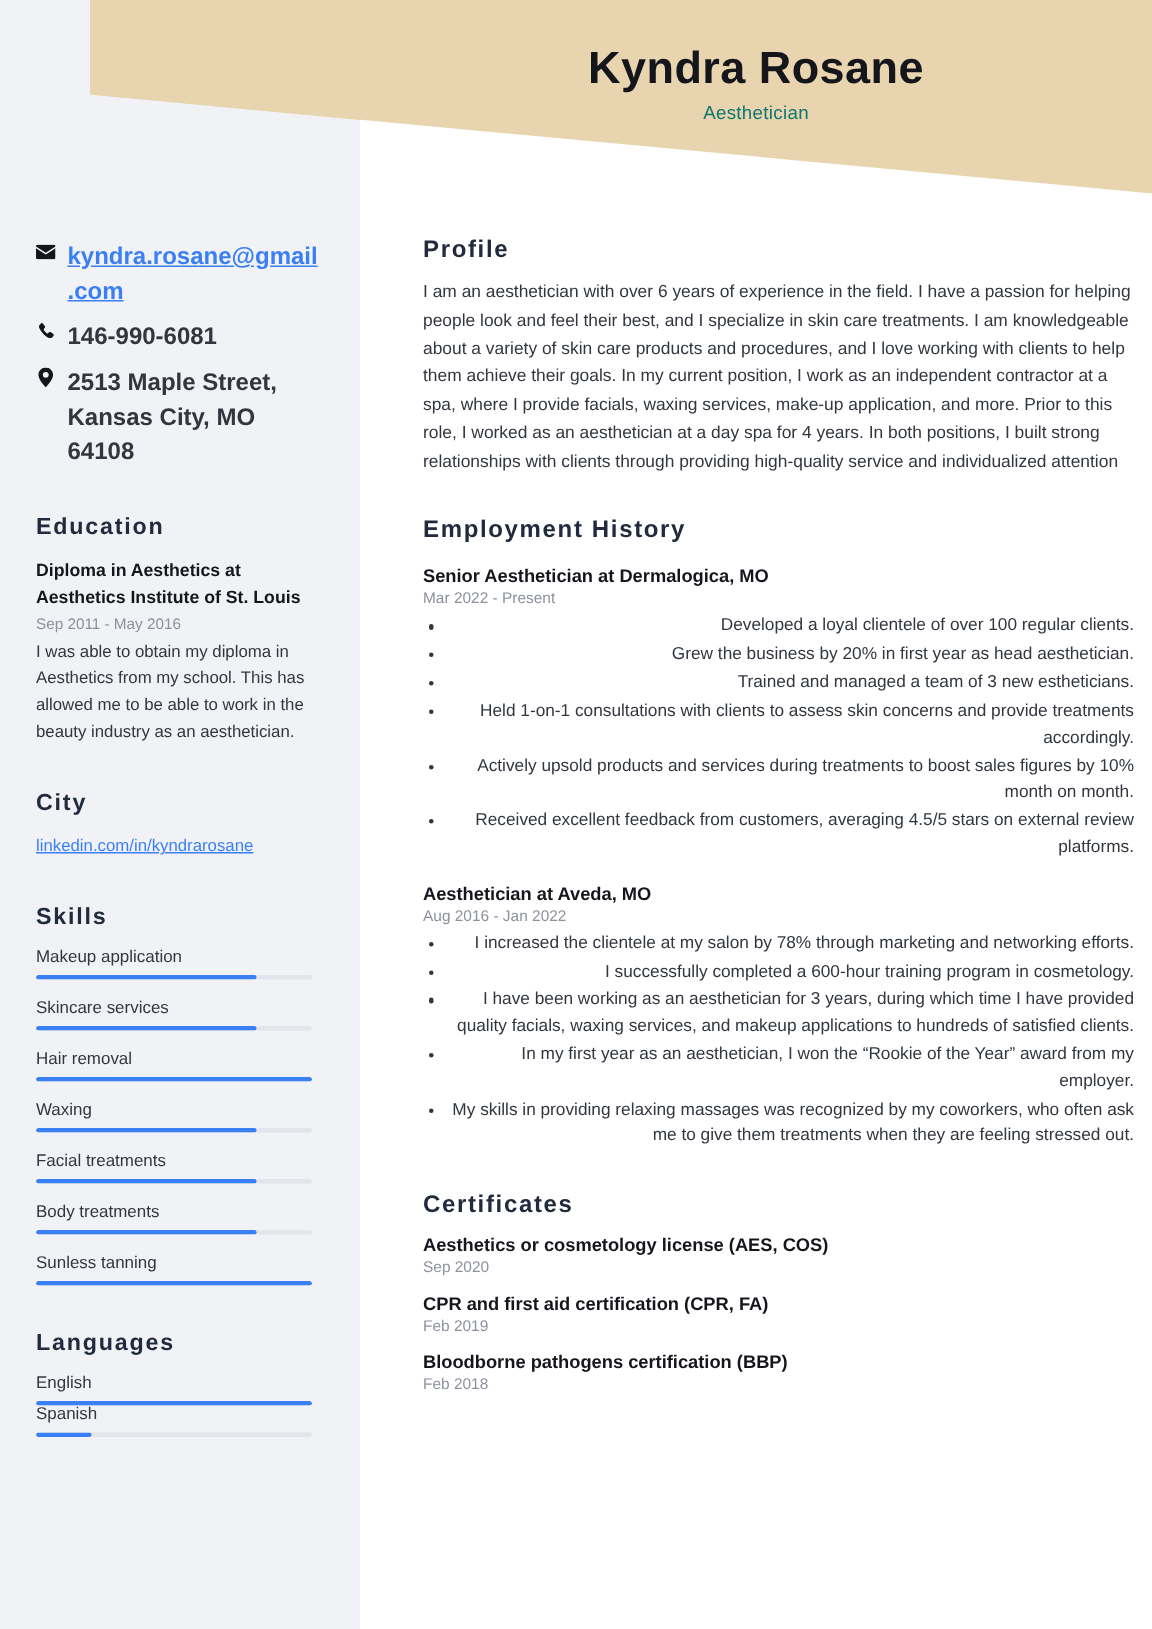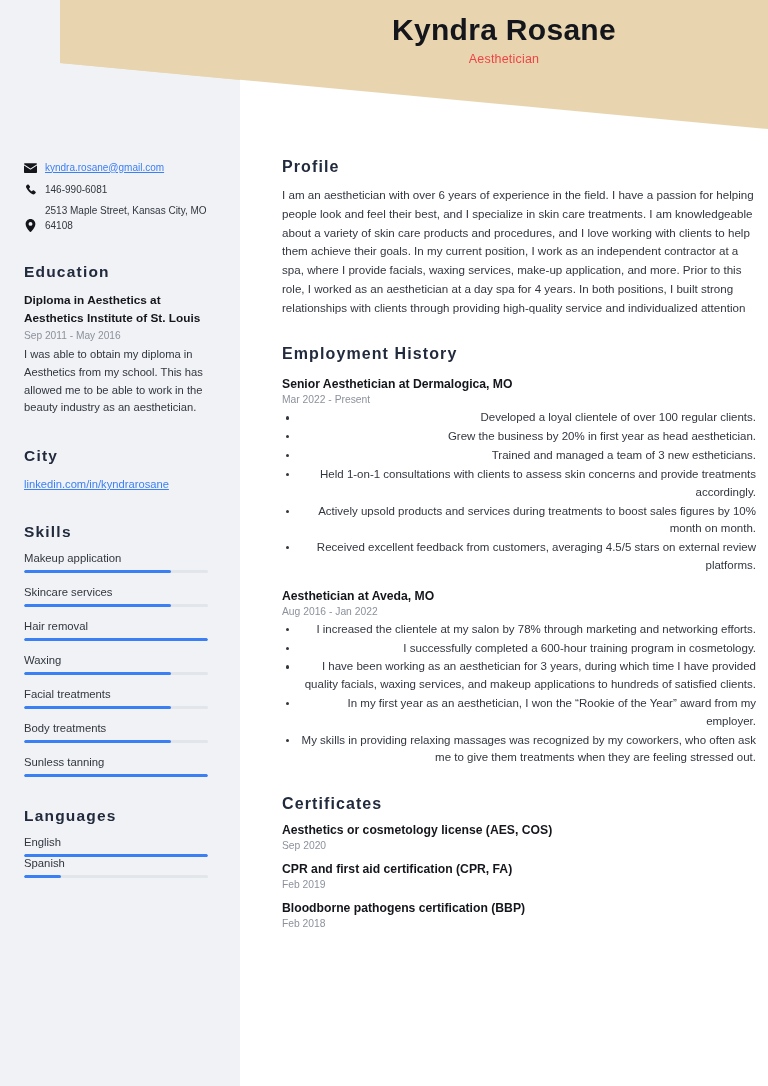--- a/index.html
+++ b/index.html
@@ -42,57 +42,58 @@
     position: absolute;
     left: 0; top: 0;
     width: 240px; height: 132px;
     background: #e8d5b0;
     clip-path: polygon(60px 0, 240px 0, 240px 80px, 60px 63px);
     z-index: 3;
   }
 
   .header-text {
     position: absolute;
-    top: 12px;
+    top: 28px;
     left: 240px;
     width: 528px;
     text-align: center;
     z-index: 5;
   }
   .name {
     font-size: 30px;
     font-weight: bold;
     color: #14161c;
     letter-spacing: .3px;
     line-height: 1.2;
   }
   .job-title {
     margin-top: 4px;
     font-size: 12.5px;
-    color: #ef4444;
+    color: #0f766e;
     letter-spacing: .2px;
   }
 
   
   .sidebar {
     position: absolute;
     left: 0; top: 0;
     width: 240px; height: 1086px;
     padding: 160px 24px 0 24px;
     z-index: 4;
   }
 
   .contact-row {
     display: flex;
-    align-items: flex-end;
+    align-items: flex-start;
     gap: 8px;
     margin-bottom: 7px;
-    font-size: 10px;
+    font-size: 16px;
     color: #32363f;
     line-height: 1.45;
+    font-weight: bold;
   }
   .contact-icon {
     flex: 0 0 13px;
     width: 13px;
     height: 15px;
     display: flex;
     align-items: center;
     justify-content: center;
     color: #14161c;
   }

